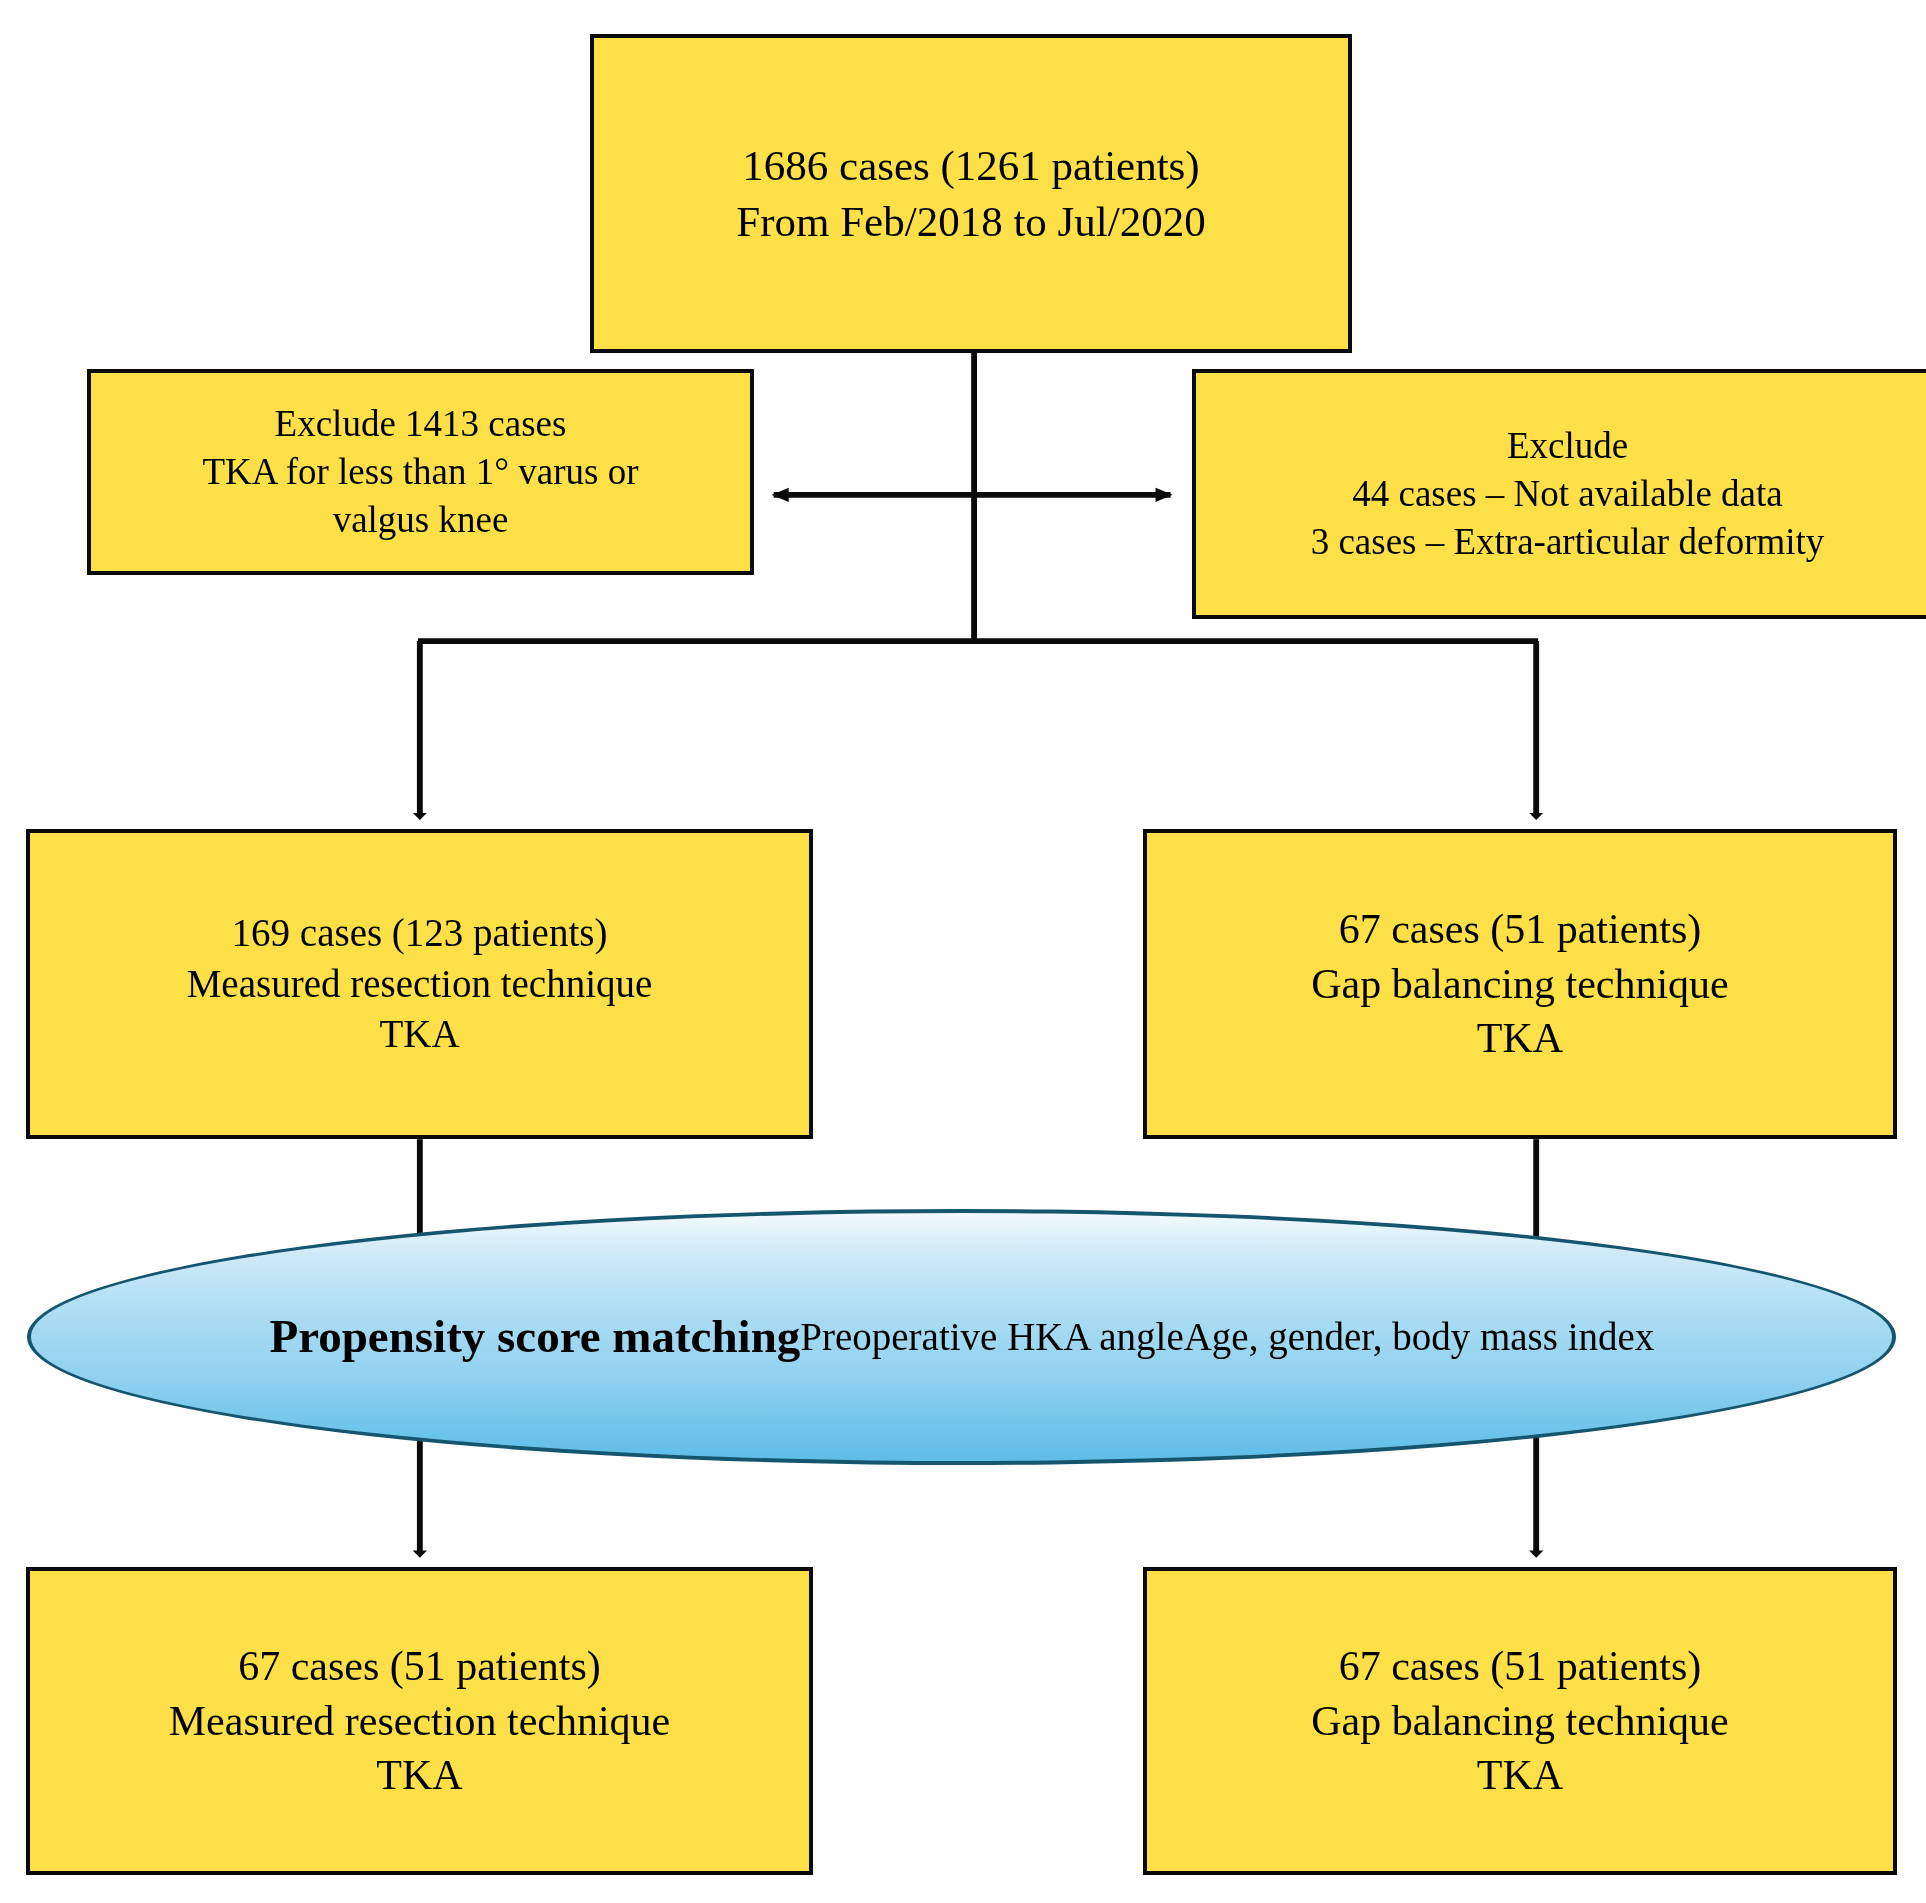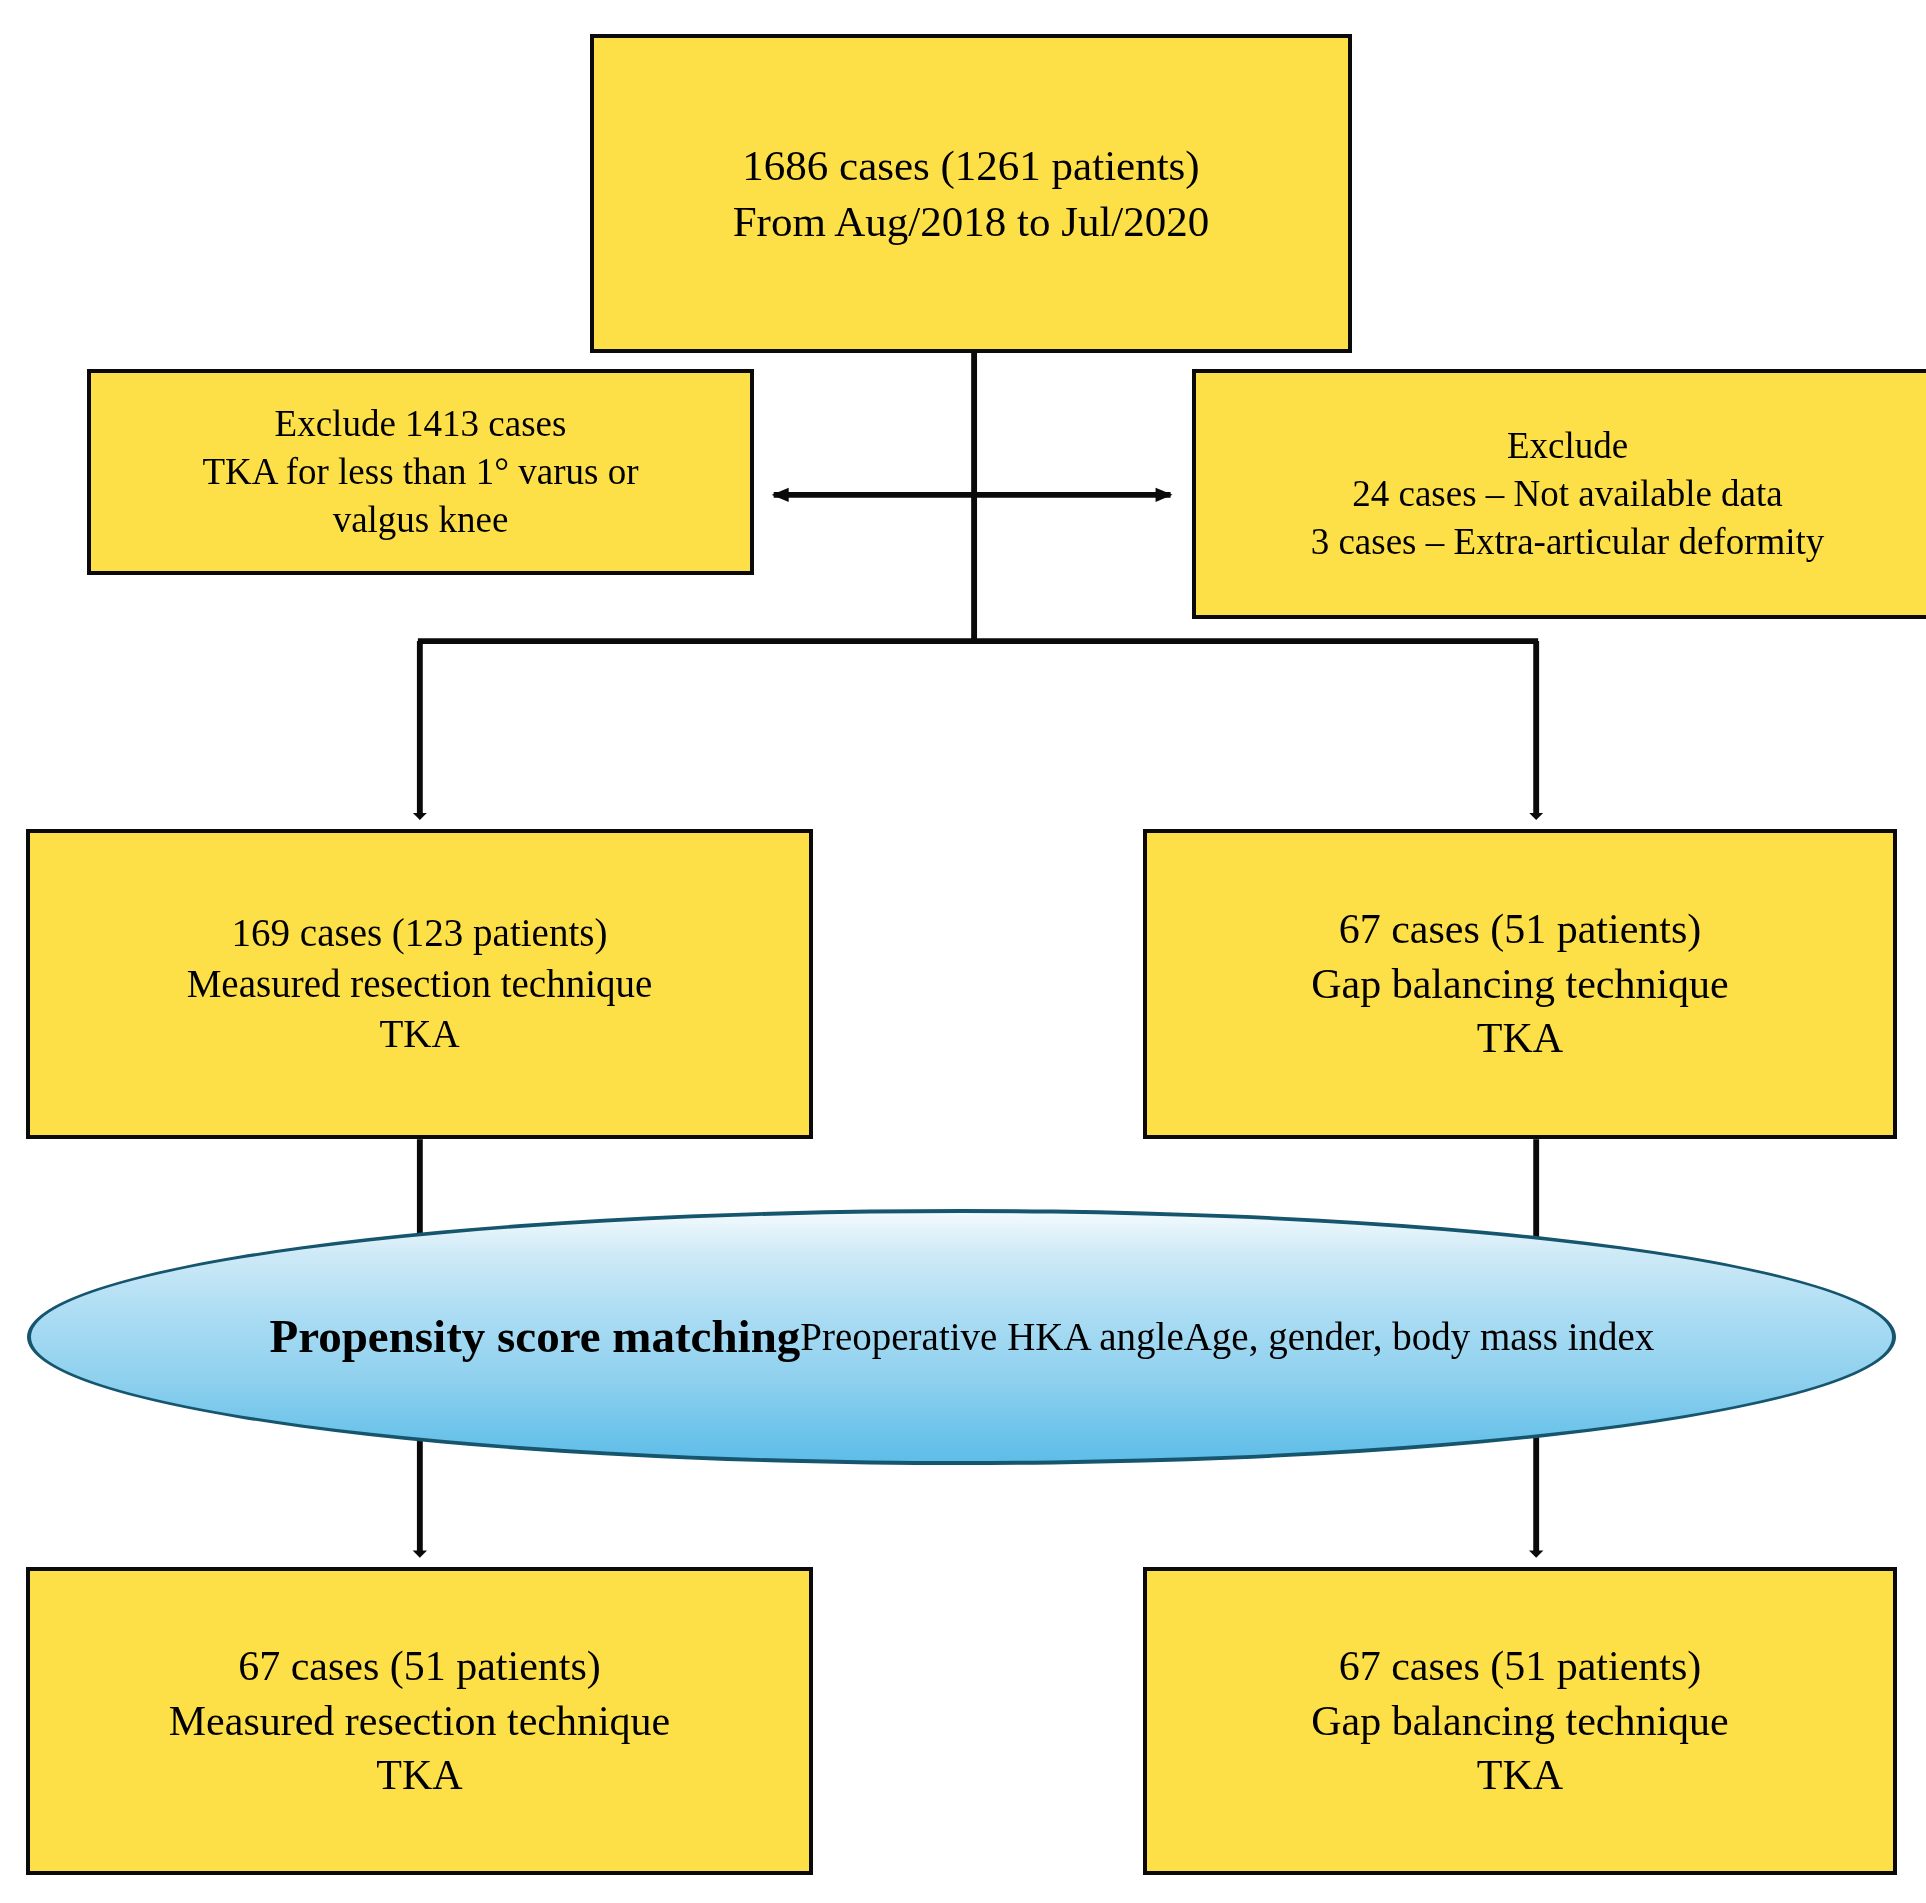--- a/index.html
+++ b/index.html
@@ -122,32 +122,32 @@
 
     <path d="M643,1745 L643,1905" stroke="#0a0a0a" stroke-width="9" fill="none"></path>
     <path d="M2353,1745 L2353,1905" stroke="#0a0a0a" stroke-width="9" fill="none"></path>
 
     <path d="M643,2190 L643,2380" stroke="#0a0a0a" stroke-width="9" fill="none" marker-end="url(#arrowDown)"></path>
     <path d="M2353,2190 L2353,2380" stroke="#0a0a0a" stroke-width="9" fill="none" marker-end="url(#arrowDown)"></path>
   </svg>
 
   <div class="node" id="box-source">
     <span class="line">1686 cases (1261 patients)</span>
-    <span class="line">From Aug/2018 to Jul/2020</span>
+    <span class="line">From Feb/2018 to Jul/2020</span>
   </div>
 
   <div class="node" id="box-exclude-left">
     <span class="line">Exclude 1413 cases</span>
     <span class="line">TKA for less than 1° varus or</span>
     <span class="line">valgus knee</span>
   </div>
 
   <div class="node" id="box-exclude-right">
     <span class="line">Exclude</span>
-    <span class="line">24 cases – Not available data</span>
+    <span class="line">44 cases – Not available data</span>
     <span class="line">3 cases – Extra-articular deformity</span>
   </div>
 
   <div class="node" id="box-mr-cohort">
     <span class="line">169 cases (123 patients)</span>
     <span class="line">Measured resection technique</span>
     <span class="line">TKA</span>
   </div>
 
   <div class="node" id="box-gb-cohort">

